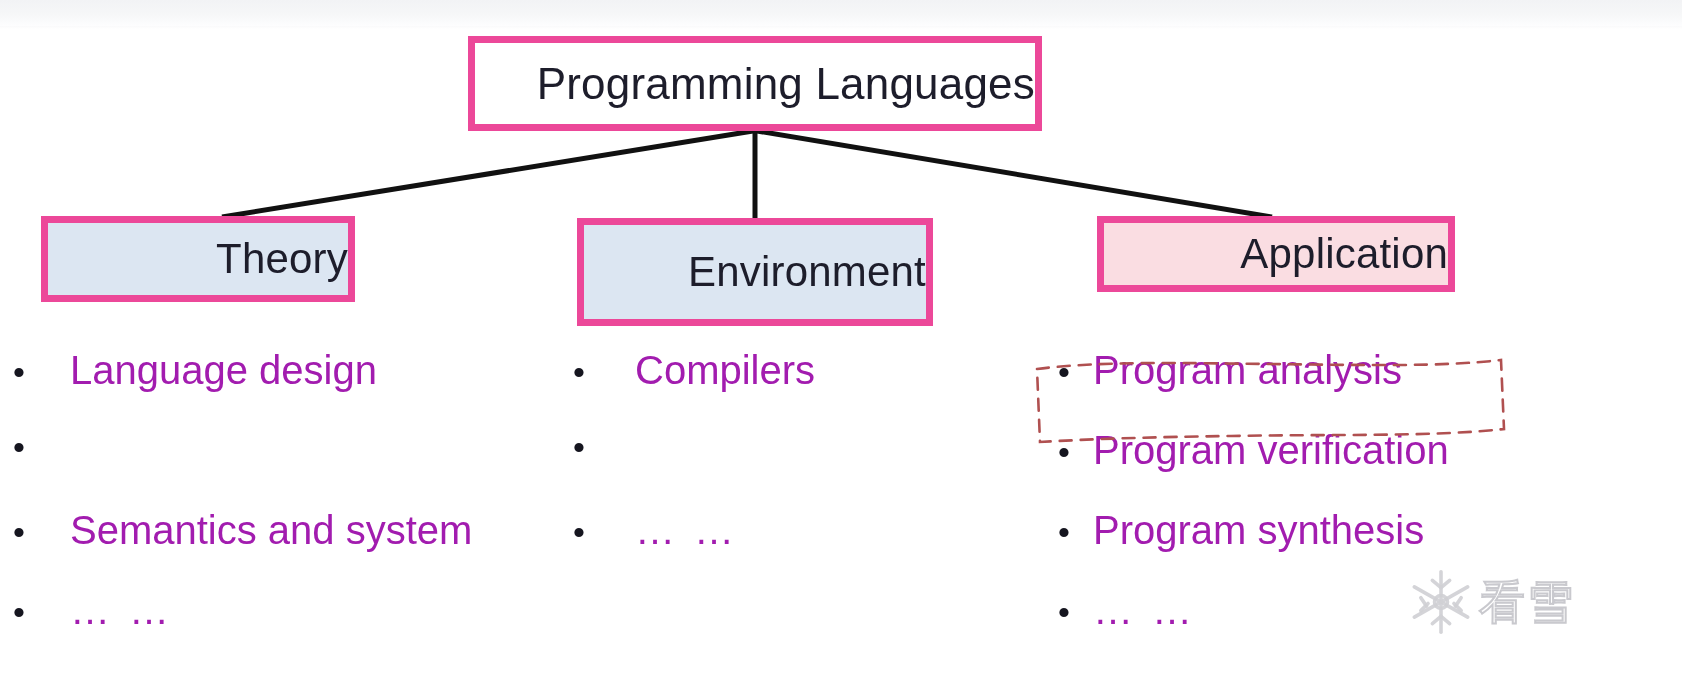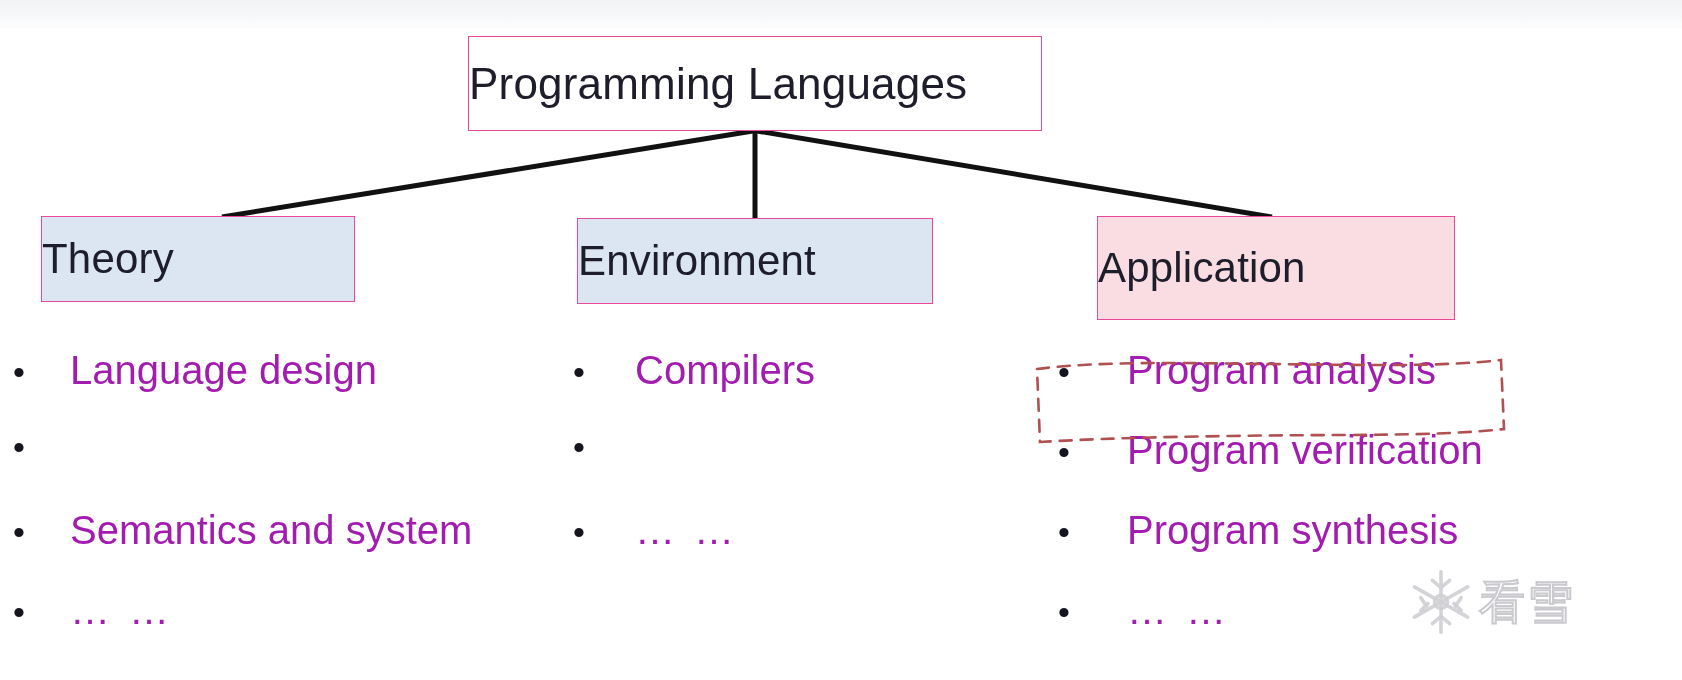--- a/index.html
+++ b/index.html
@@ -52,22 +52,22 @@
     width: 1682px;
     height: 680px;
   }
 
   
   .node {
     position: absolute;
     box-sizing: border-box;
     display: flex;
     align-items: center;
-    justify-content: flex-start;
-    border: 1px solid #ec4899;
+    justify-content: flex-end;
+    border: 7px solid #ec4899;
     background: #ffffff;
   }
   .node-label {
     font-size: 42px;
     line-height: 1;
     letter-spacing: 0.2px;
     color: #1d1d2b;
     white-space: nowrap;
   }
 
@@ -83,28 +83,28 @@
     left: 41px;
     top: 216px;
     width: 314px;
     height: 86px;
     background: #dce6f2;
   }
   #node-environment {
     left: 577px;
     top: 218px;
     width: 356px;
-    height: 86px;
+    height: 108px;
     background: #dce6f2;
   }
   #node-application {
     left: 1097px;
     top: 216px;
     width: 358px;
-    height: 104px;
+    height: 76px;
     background: #fadde2;
   }
 
   
   .column {
     position: absolute;
     top: 350px;
   }
   #col-theory { left: 0px; width: 540px; }
   #col-environment { left: 555px; width: 500px; }
@@ -127,21 +127,21 @@
   #col-application .bullet-dot { width: 58px; }
 
   .bullet-text {
     font-size: 40px;
     line-height: 1;
     color: #a21caf;
     white-space: nowrap;
   }
   #col-theory .bullet-text { margin-left: 32px; }
   #col-environment .bullet-text { margin-left: 32px; }
-  #col-application .bullet-text { margin-left: 34px; }
+  #col-application .bullet-text { }
 
   .bullet-text.ellipsis {
     letter-spacing: 4px;
   }
 
   
   #highlight-box {
     position: absolute;
     left: 1031px;
     top: 333px;

